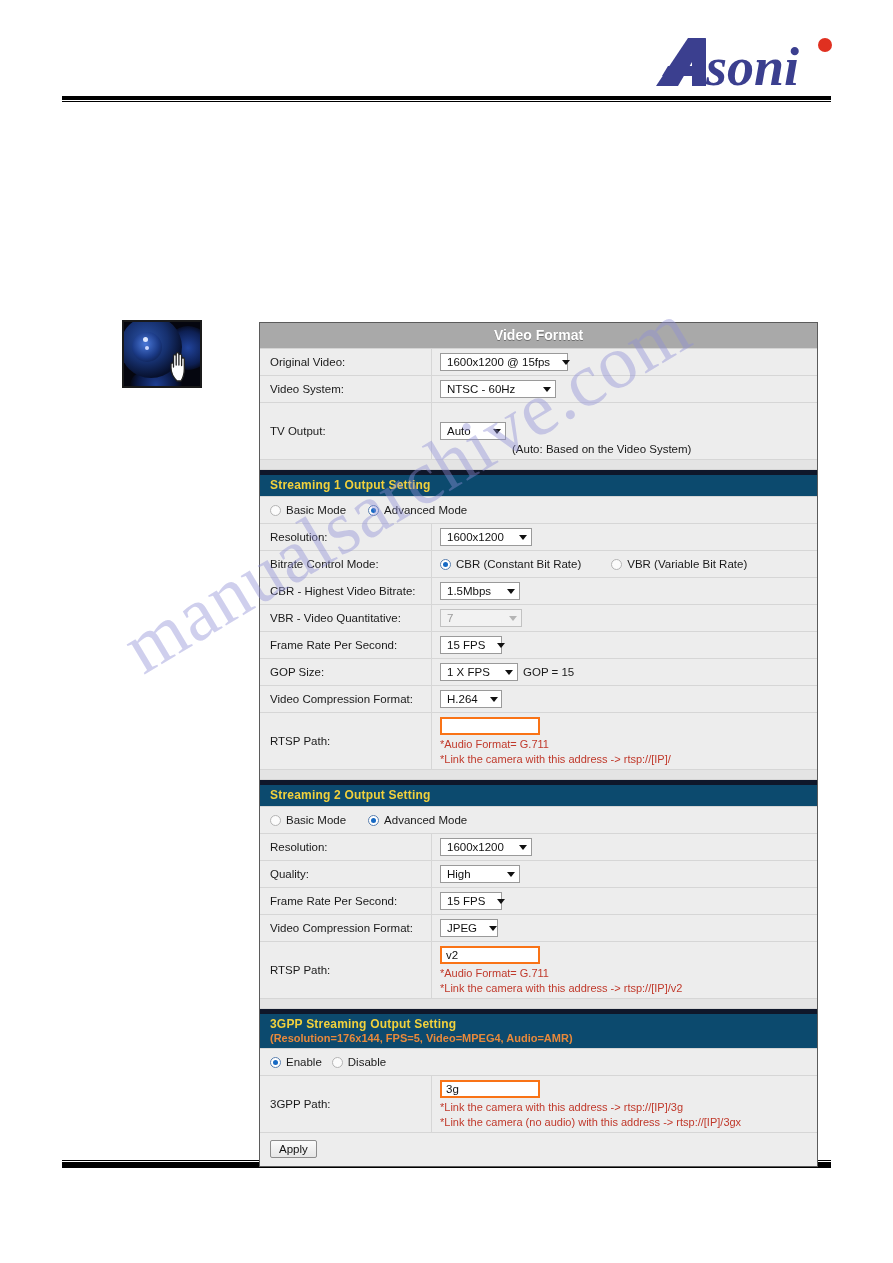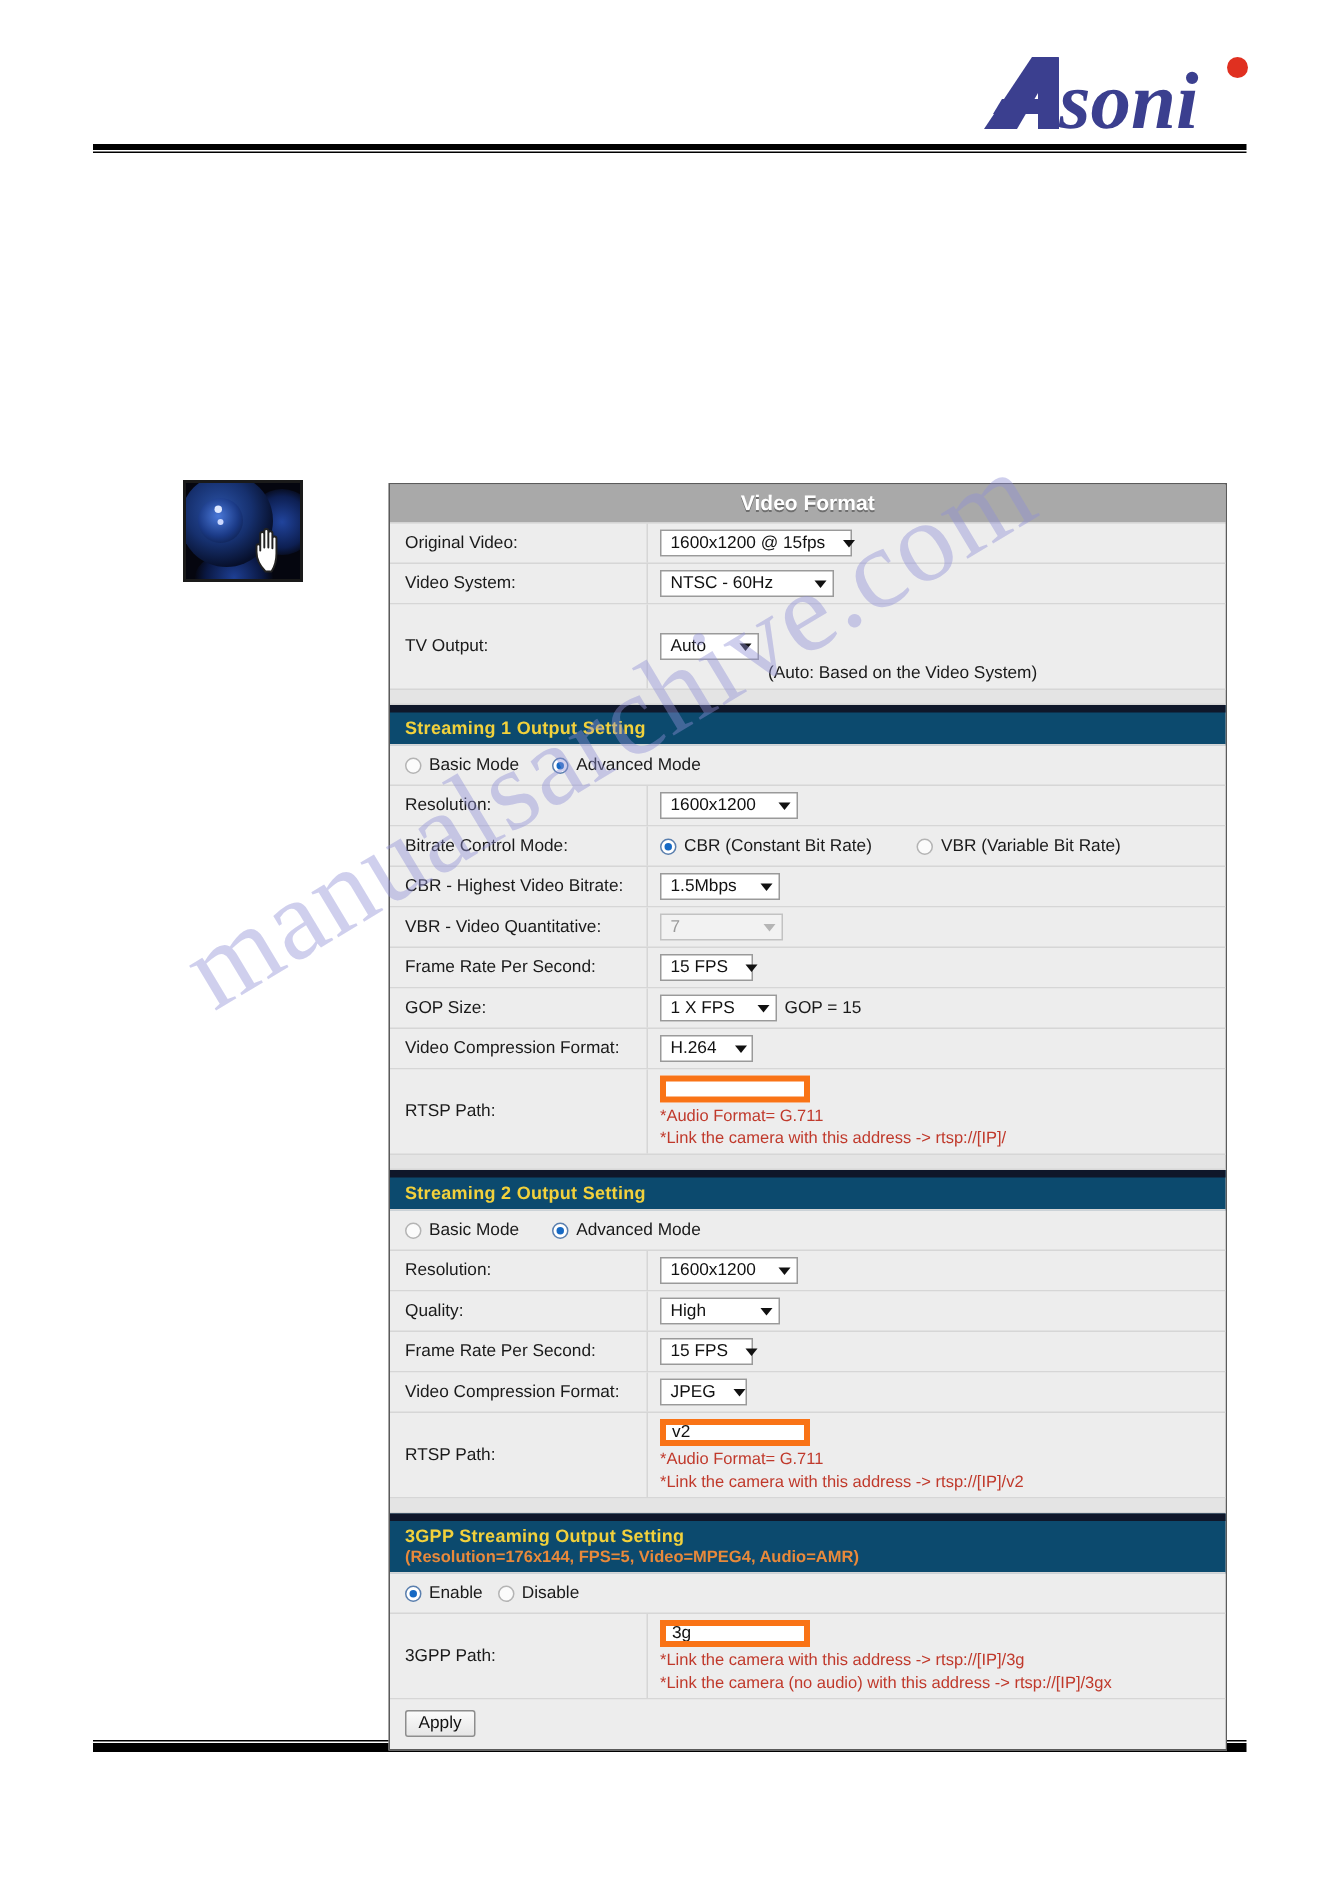--- a/index.html
+++ b/index.html
@@ -132,21 +132,21 @@
   }
   .radio.on .dot{border-color:#5a7fae;background:#ffffff;}
   .radio.on .dot:after{
     content:"";position:absolute;left:2px;top:2px;width:5px;height:5px;border-radius:50%;
     background:#1669c4;
   }
 
   
   .tinput{
     display:block;width:100px;height:18px;box-sizing:border-box;
-    background:#ffffff;border:4px solid #f97316;
+    background:#ffffff;border:2px solid #f97316;
     font-size:11.5px;color:#111;padding:1px 4px;line-height:15px;
   }
   .redline{color:#c0392b;font-size:11px;margin-top:3px;}
   .rtsp-cell{display:flex;flex-direction:column;padding:6px 0 6px 8px;}
 
   .apply-row{background:#ededed;padding:6px 0 8px 10px;}
   .btn{
     display:inline-block;background:linear-gradient(#fbfbfb,#e6e6e6);
     border:1px solid #8d8d8d;border-radius:2px;
     font-size:11.5px;color:#111;padding:2px 8px;

